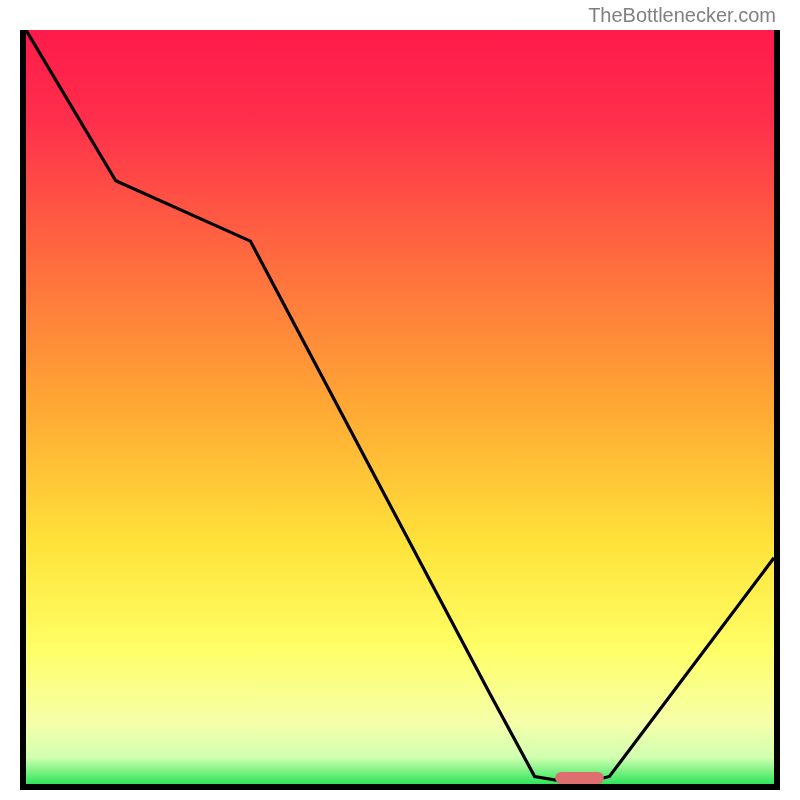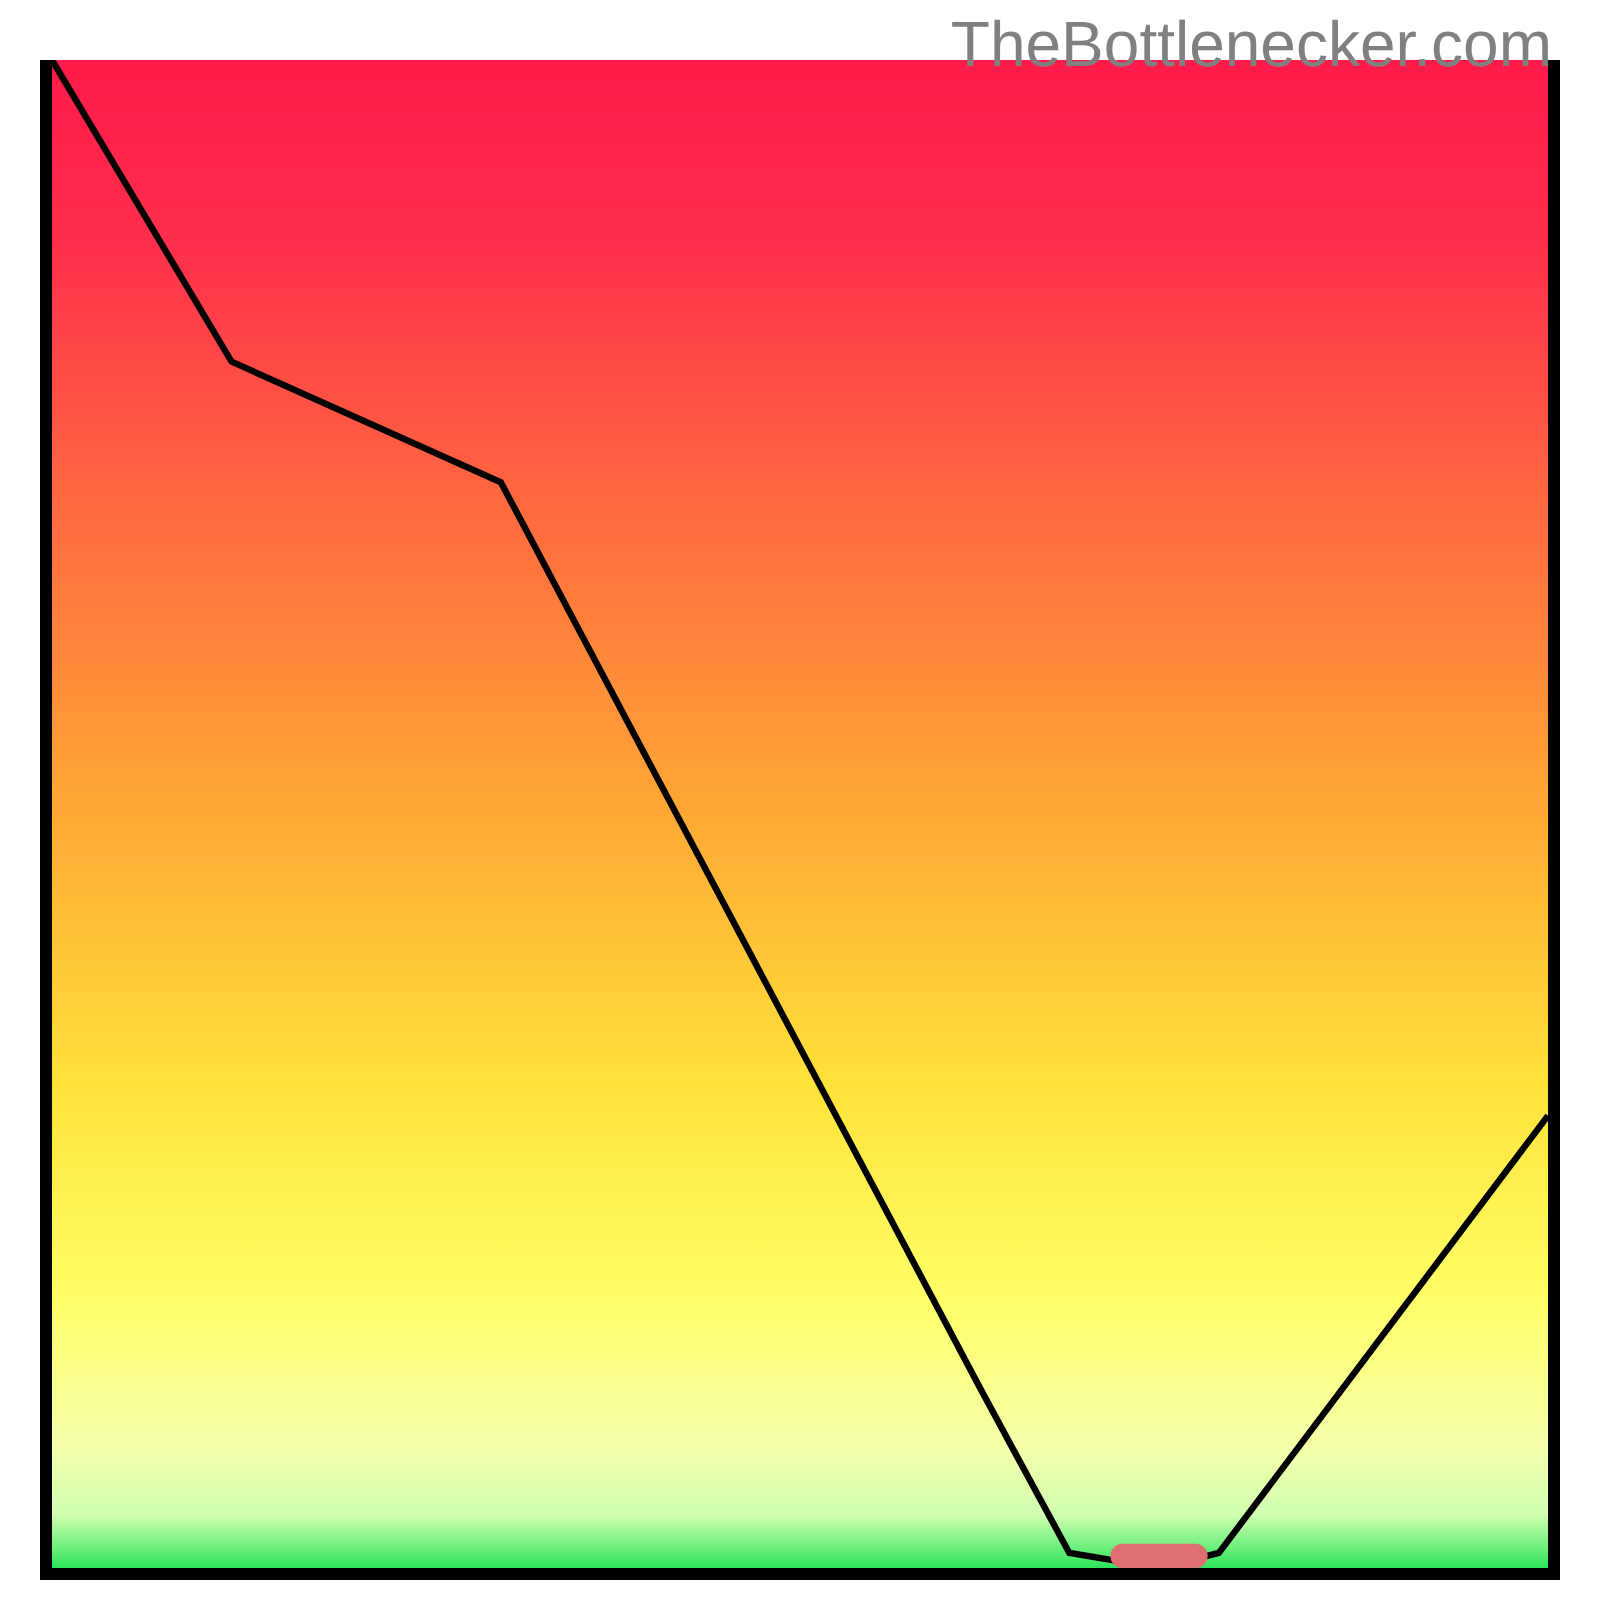--- a/index.html
+++ b/index.html
@@ -8,21 +8,21 @@
     background: #ffffff;
     width: 800px;
     height: 800px;
     position: relative;
     font-family: Arial, sans-serif;
   }
   .watermark {
     position: absolute;
     top: 4px;
     right: 24px;
-    font-size: 32px;
+    font-size: 20px;
     color: #808080;
     font-weight: normal;
     z-index: 10;
   }
   .frame {
     position: absolute;
     left: 20px;
     top: 30px;
     width: 760px;
     height: 760px;

